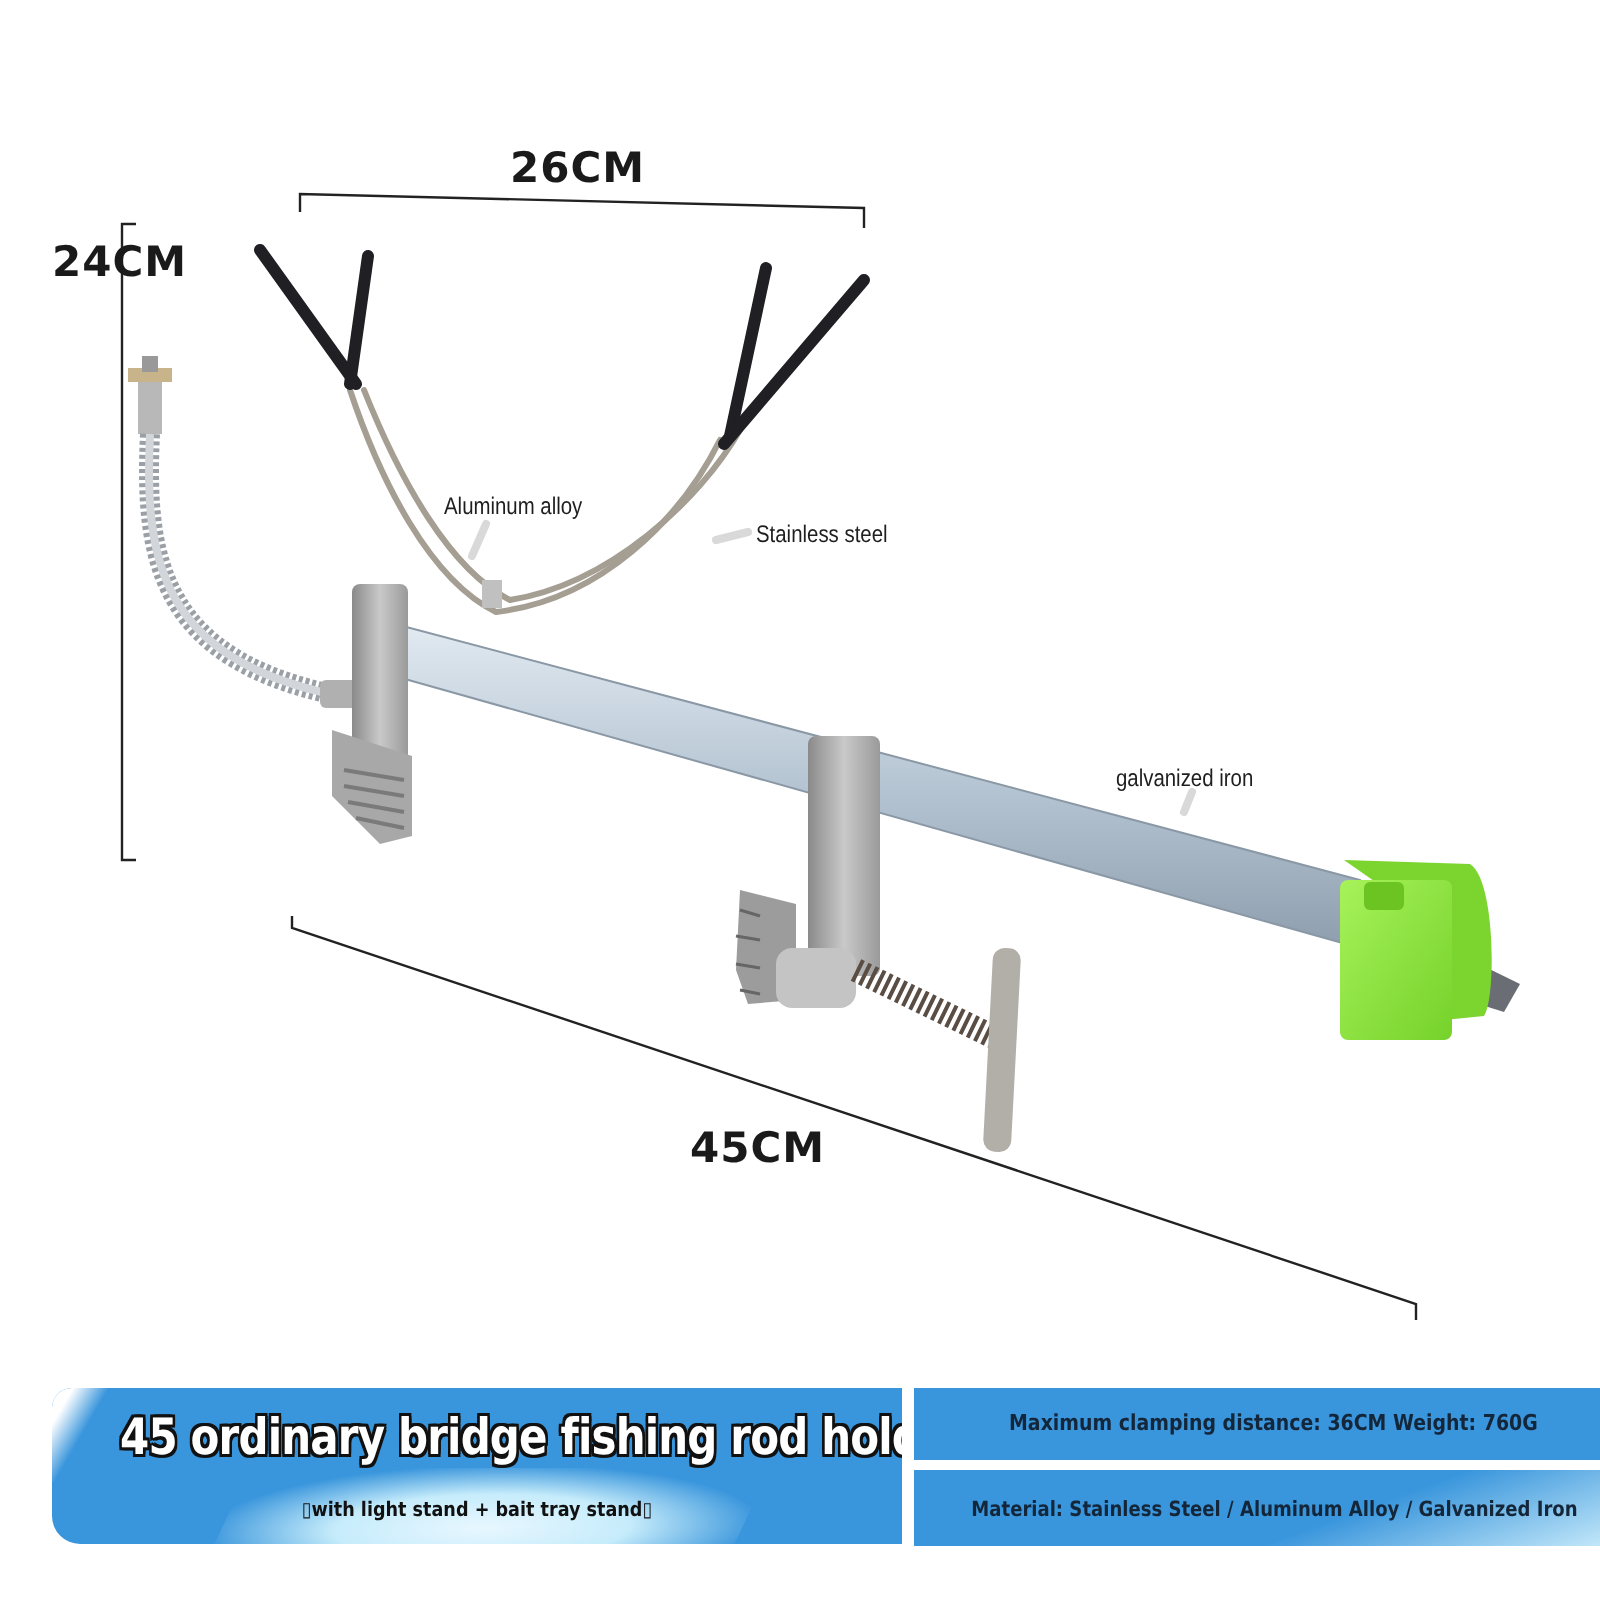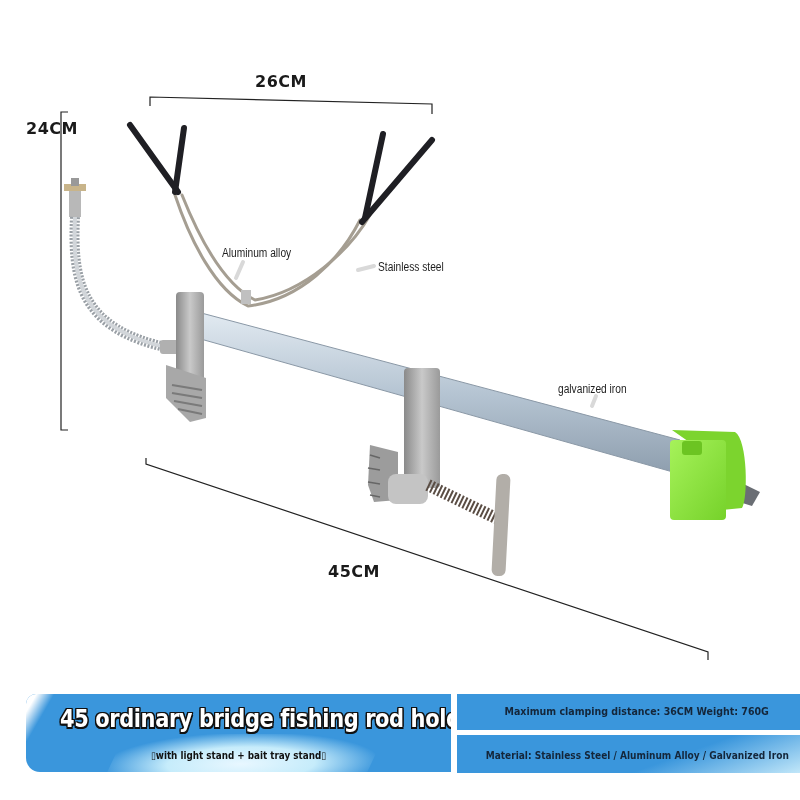--- a/index.html
+++ b/index.html
@@ -1,18 +1,18 @@
 <!DOCTYPE html>
 <html><head>
 <meta charset="utf-8">
 <style>
   html, body { margin:0; padding:0; background:#ffffff; }
   body { width:800px; height:800px; position:relative; overflow:hidden; font-family:"Liberation Sans", sans-serif; }
   .abs { position:absolute; }
-  .dim-label { font-family:"DejaVu Sans", sans-serif; font-weight:bold; font-size:16px; color:#1a1a1a; letter-spacing:0.5px; }
+  .dim-label { font-family:"DejaVu Sans", sans-serif; font-weight:bold; font-size:21px; color:#1a1a1a; letter-spacing:0.5px; }
   .callout { font-family:"Liberation Sans", sans-serif; font-size:12px; color:#1e1e1e; transform:scaleX(0.85); transform-origin:left center; white-space:nowrap; }
   svg { position:absolute; left:0; top:0; }
 
   
   .banner-left {
     position:absolute; left:26px; top:694px; width:425px; height:78px;
     background:#3a96dc; border-radius:10px 0 0 14px; overflow:hidden;
   }
   .banner-left .glow {
     position:absolute; left:85px; top:40px; width:260px; height:60px;
@@ -128,21 +128,21 @@
 
   <g stroke="#d9d9d9" stroke-width="4" stroke-linecap="round">
     <line x1="243" y1="262" x2="236" y2="278"></line>
     <line x1="374" y1="266" x2="358" y2="270"></line>
     <line x1="596" y1="396" x2="592" y2="406"></line>
   </g>
 </svg>
 
 <div class="abs dim-label" style="left:255px; top:72px;">26CM</div>
 <div class="abs dim-label" style="left:26px; top:119px;">24CM</div>
-<div class="abs dim-label" style="left:328px; top:562px;">45CM</div>
+<div class="abs dim-label" style="left:345px; top:562px;">45CM</div>
 
 <div class="abs callout" style="left:222px; top:246px;">Aluminum alloy</div>
 <div class="abs callout" style="left:378px; top:260px;">Stainless steel</div>
 <div class="abs callout" style="left:558px; top:382px;">galvanized iron</div>
 
 <div class="banner-left">
   <div class="glow"></div>
   <div class="notch"></div>
   <div class="banner-title">45 ordinary bridge fishing rod holder</div>
   <div class="banner-sub">▯with light stand + bait tray stand▯</div>

